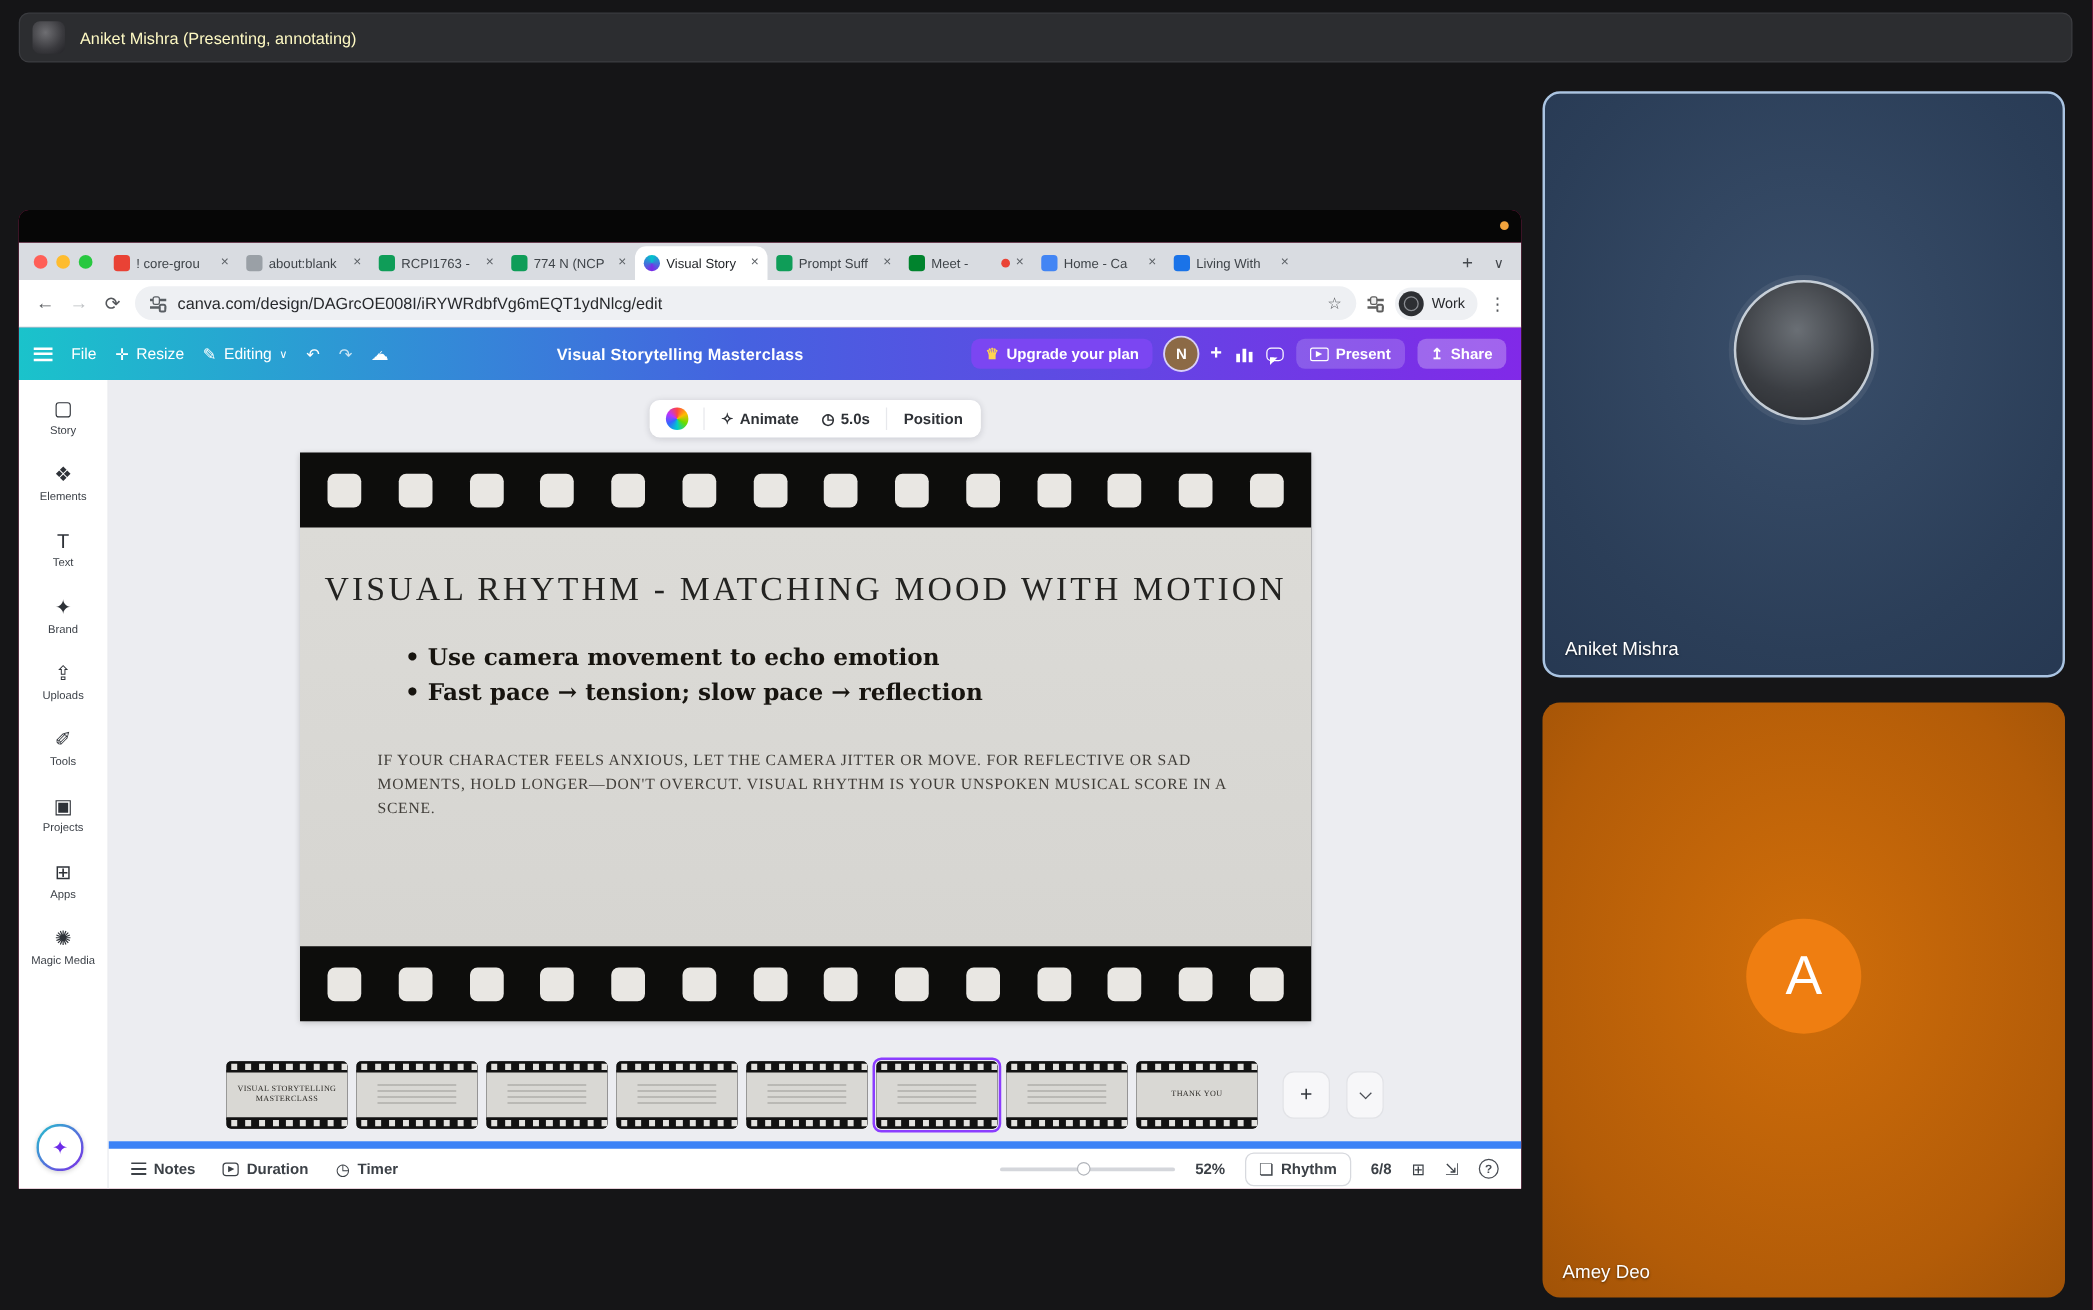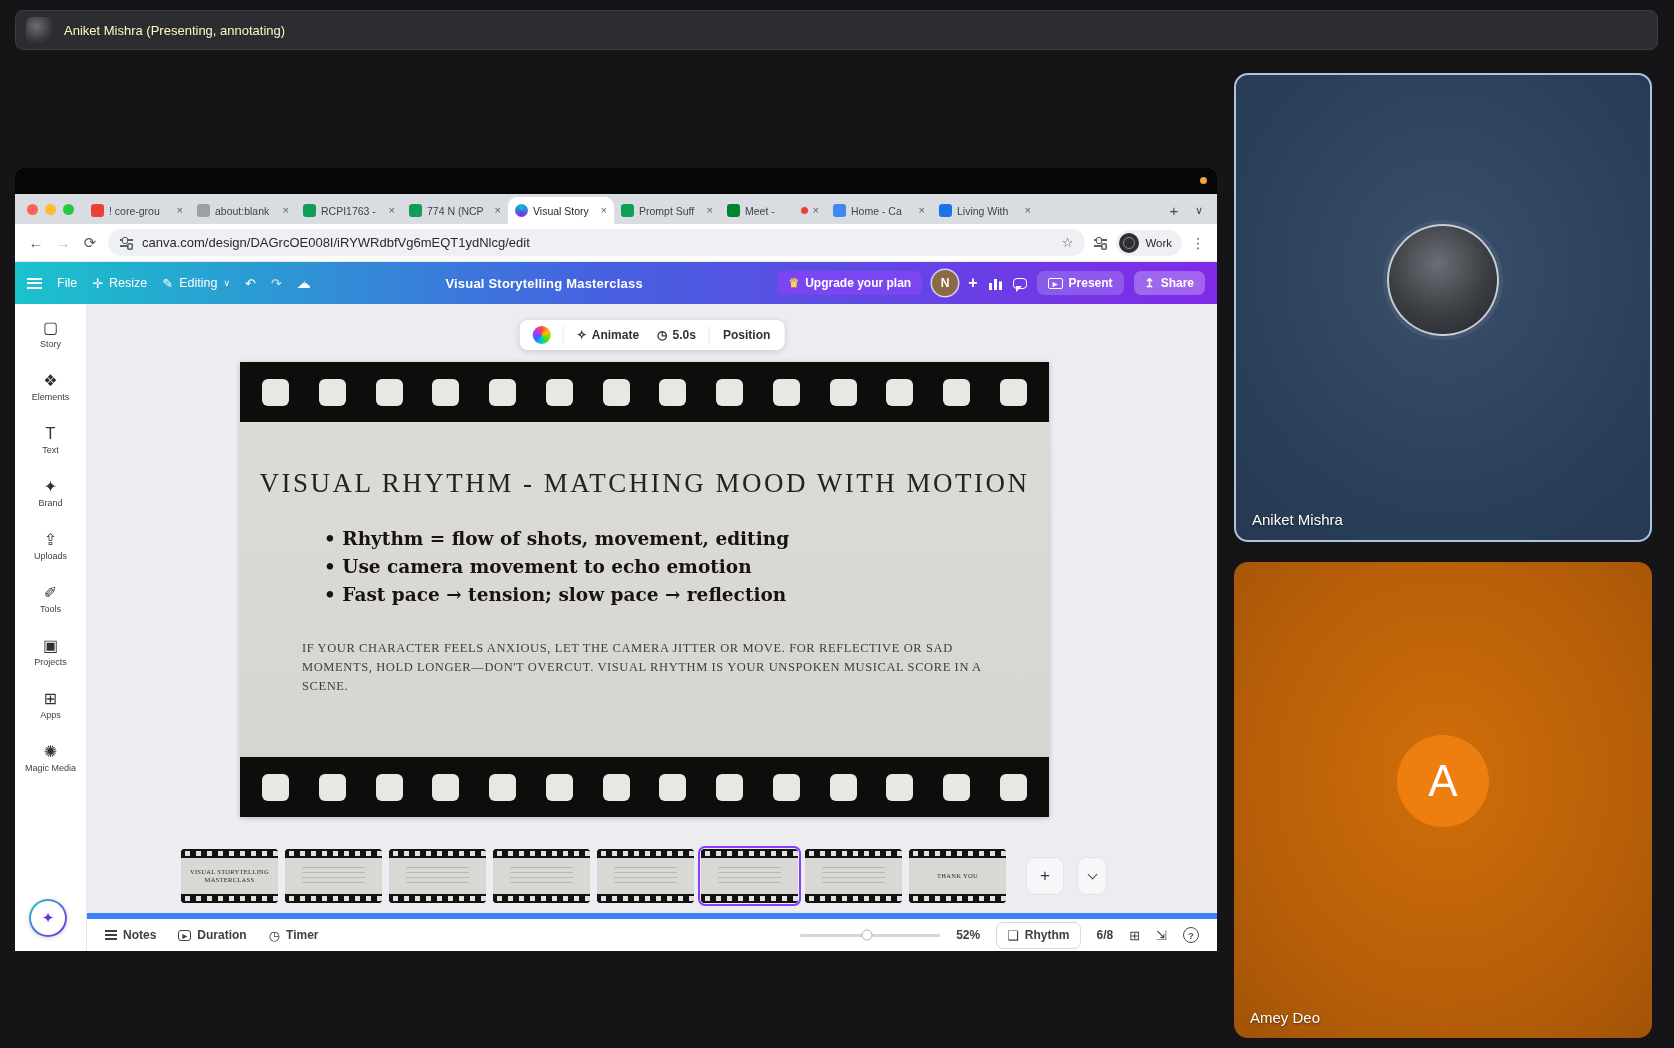--- a/index.html
+++ b/index.html
@@ -89,21 +89,21 @@
   .ctxbar{position:absolute;top:16px;left:50%;transform:translateX(-50%);height:30px;background:#fff;border-radius:8px;box-shadow:0 1px 6px rgba(20,20,40,.16);display:flex;align-items:center;padding:0 6px;gap:2px;z-index:5;}
   .wheel{width:18px;height:18px;border-radius:50%;background:conic-gradient(#f44,#fb0,#6d0,#0cc,#36f,#b3f,#f44);margin:0 7px;}
   .ctxbtn{display:flex;align-items:center;gap:5px;font-size:12px;font-weight:bold;color:#2e3136;padding:5px 8px;border-radius:6px;}
   .ctx-ic{font-size:12px;color:#2e3136;}
   .ctx-div{width:1px;height:18px;background:#e7e8ec;margin:0 3px;}
 
   
   .slide{position:absolute;left:153px;top:58px;width:809px;height:455px;background:#0d0d0c;box-shadow:0 1px 5px rgba(0,0,0,.22);display:flex;flex-direction:column;}
   .band{height:60px;flex:none;display:flex;align-items:center;justify-content:space-between;padding:0 22px;}
   .hole{width:27px;height:27px;border-radius:6px;background:#e9e7e3;}
-  .mid{flex:1;background:linear-gradient(180deg,#dcdbd7 0%,#d6d5d1 100%);padding-top:46px;overflow:hidden;}
+  .mid{flex:1;background:linear-gradient(180deg,#dcdbd7 0%,#d6d5d1 100%);padding-top:34px;overflow:hidden;}
   .s-title{text-align:center;font-family:"Liberation Serif",serif;font-size:27px;letter-spacing:2.5px;color:#232321;}
   .s-bullets{margin:26px 0 0 84px;list-style:none;}
   .s-bullets li{font-family:"DejaVu Serif",serif;font-weight:bold;font-size:18.5px;line-height:28px;color:#17140f;}
   .s-bullets li::before{content:"• ";}
   .s-note{margin:30px 0 0 62px;width:712px;font-family:"Liberation Serif",serif;font-size:12.5px;letter-spacing:.6px;line-height:19px;color:#403d38;}
 
   
   .thumbs{position:absolute;left:94px;bottom:10px;display:flex;gap:7px;align-items:center;}
   .thumb{width:97px;height:54px;background:#101010;border-radius:4px;display:flex;flex-direction:column;overflow:hidden;flex:none;}
   .thumb.sel{outline:2px solid #8b3dff;outline-offset:1px;}
@@ -352,21 +352,20 @@
               <div class="hole"></div>
               <div class="hole"></div>
               <div class="hole"></div>
               <div class="hole"></div>
               <div class="hole"></div>
               <div class="hole"></div>
             </div>
           <div class="mid">
             <div class="s-title">VISUAL RHYTHM - MATCHING MOOD WITH MOTION</div>
             <ul class="s-bullets">
-                <li>Rhythm = flow of shots, movement, editing</li>
                 <li>Use camera movement to echo emotion</li>
                 <li>Fast pace → tension; slow pace → reflection</li>
               </ul>
             <div class="s-note">IF YOUR CHARACTER FEELS ANXIOUS, LET THE CAMERA JITTER OR MOVE. FOR REFLECTIVE OR SAD MOMENTS, HOLD LONGER—DON'T OVERCUT. VISUAL RHYTHM IS YOUR UNSPOKEN MUSICAL SCORE IN A SCENE.</div>
           </div>
           <div class="band">
               <div class="hole"></div>
               <div class="hole"></div>
               <div class="hole"></div>
               <div class="hole"></div>

